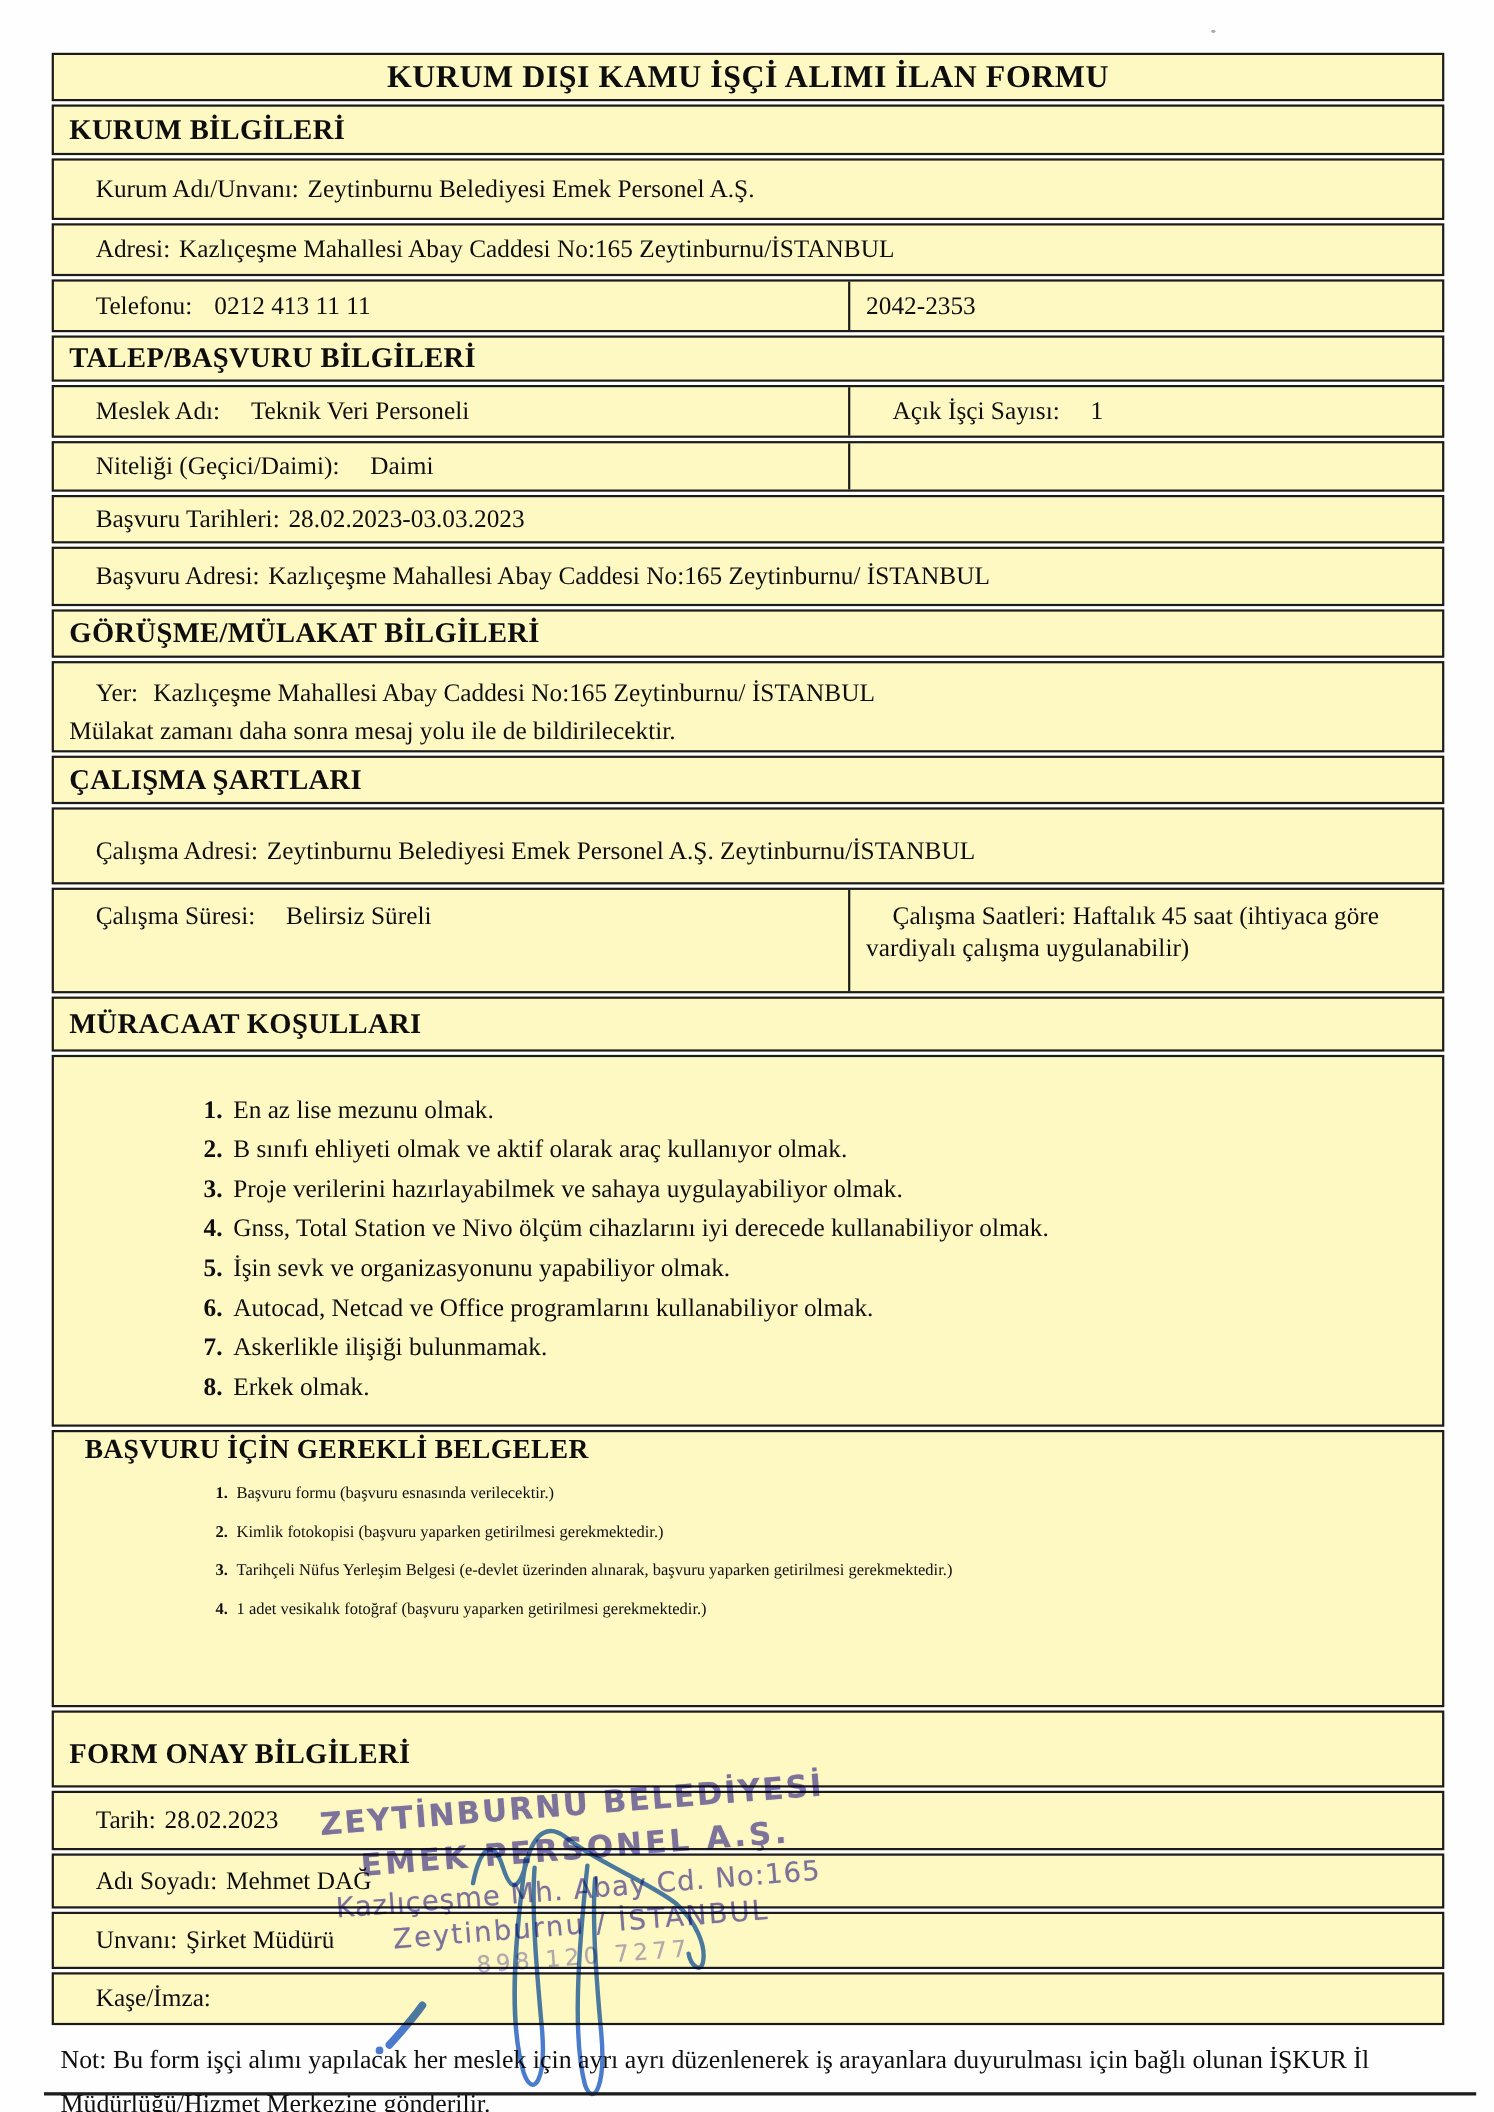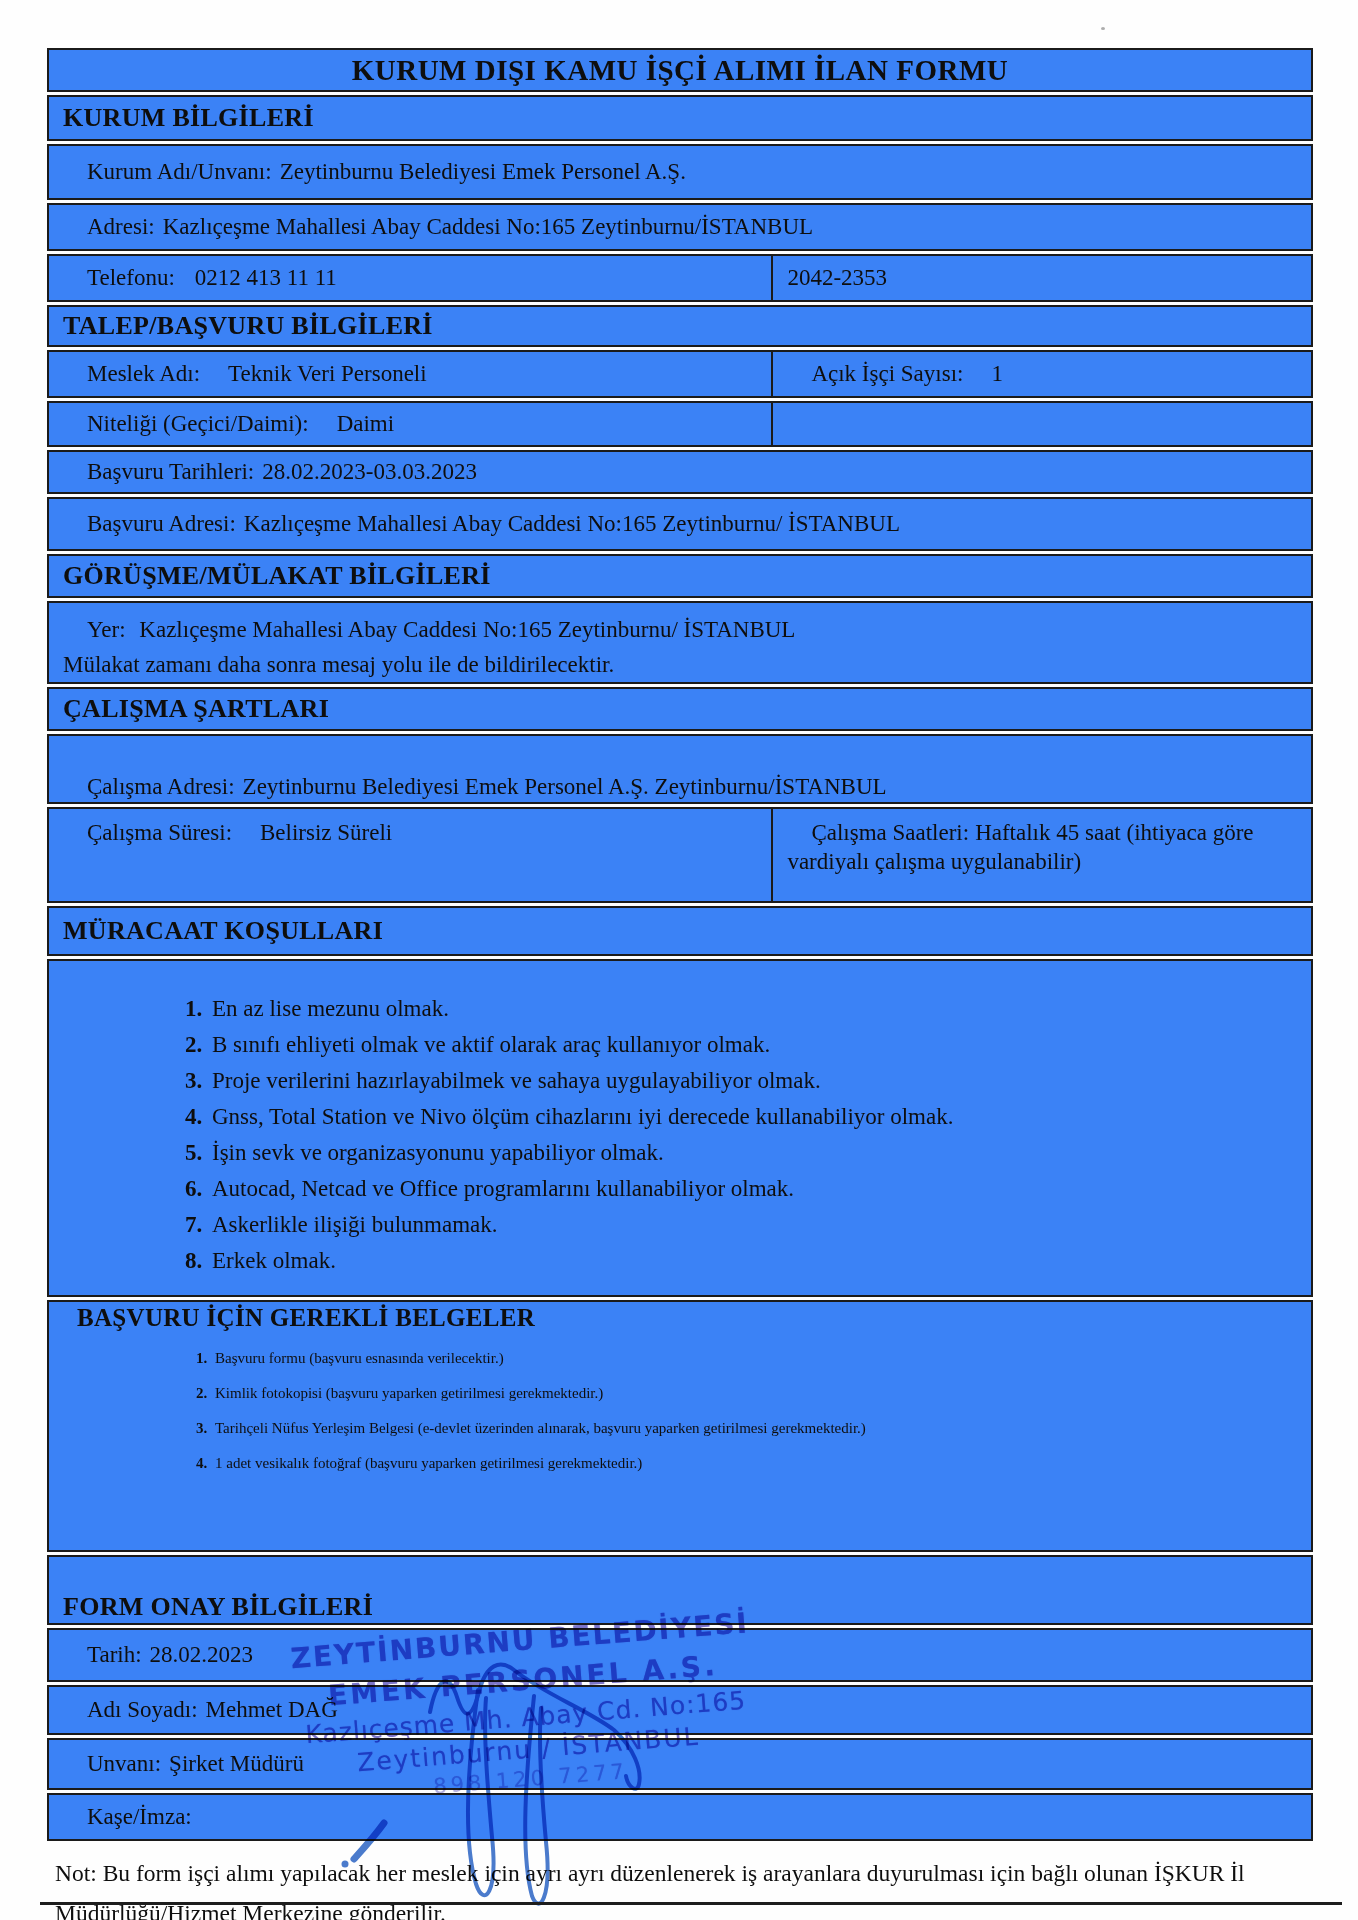--- a/index.html
+++ b/index.html
@@ -4,39 +4,39 @@
 <style>
   html,body { margin:0; padding:0; background:#ffffff; }
   .page {
     position:relative; width:1358px; height:1920px; overflow:hidden;
     background:#fefefe; color:#0e0e0e;
     font-family:"Liberation Serif","DejaVu Serif",serif;
   }
   .doc { position:absolute; left:47px; top:48px; width:1266px; }
 
   .row {
-    box-sizing:border-box; border:2px solid #1b1b1b; background:#3b82f6;
+    box-sizing:border-box; border:2px solid #1b1b1b; background:#fef9c3;
     margin-top:3px; padding:0 14px; display:flex; align-items:center;
     font-size:23px; line-height:1.25;
   }
   .row:first-child { margin-top:0; }
 
   .title-row { min-height:44px; justify-content:center; font-weight:bold;
     font-size:29px; letter-spacing:0.5px; }
   .sec { font-weight:bold; font-size:26px; letter-spacing:0.3px; }
 
   .lbl { font-weight:normal; margin-right:8px; white-space:nowrap;margin-left:24px; }
   .lbl.tight { margin-right:0; }
   .val { font-weight:normal; }
 
   
   .h42{min-height:42px}.h44{min-height:44px}.h46{min-height:46px}.h48{min-height:48px}
   .h50{min-height:50px}.h52{min-height:52px}.h54{min-height:54px}.h56{min-height:56px}
   .h70{min-height:70px}.h78{min-height:78px}.h96{min-height:96px}
-  .top { align-items:flex-end; padding-top:10px; }
+  .top { align-items:center; padding-top:10px; }
 
   .cols { padding:0; align-items:stretch; }
   .cell { box-sizing:border-box; display:flex; align-items:center; padding:6px 14px;gap:20px; }
   .cell.left { width:57.4%; border-right:2px solid #1b1b1b; }
   .cell.right { flex:1; }
   .cell.topcell { align-items:flex-start; padding-top:10px; }
   .wrapcell { display:block; }
   .wrapcell .lbl { margin-right:6px; }
 
   .multiline { display:block; padding-top:9px; }

